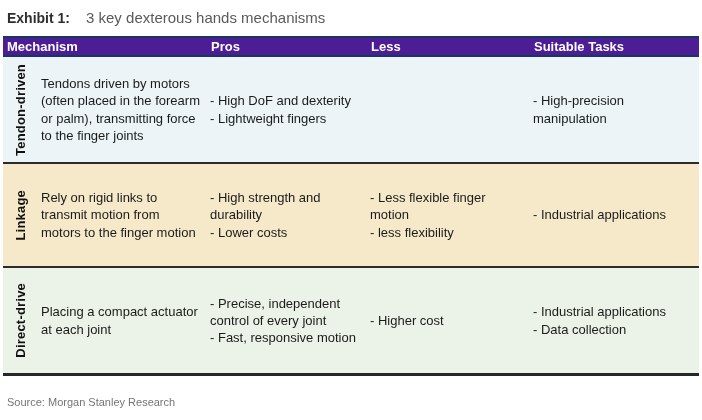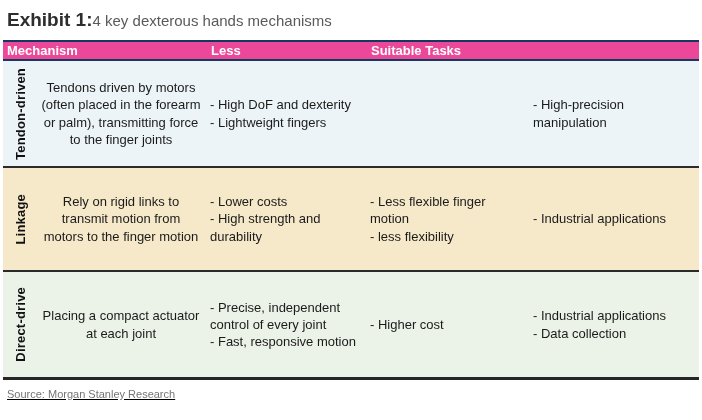--- a/index.html
+++ b/index.html
@@ -6,21 +6,21 @@
   html, body {
     width: 702px; height: 420px;
     background: #ffffff;
     font-family: "Liberation Sans", "DejaVu Sans", sans-serif;
     overflow: hidden;
   }
   .page { width: 702px; height: 420px; padding: 9px 3px 0 3px; }
 
   
   .title-row { padding-left: 4px; margin-bottom: 9px; white-space: nowrap; }
-  .exhibit-label { font-weight: bold; font-size: 19px; color: #2e2e2e; margin-right: 0; }
+  .exhibit-label { font-weight: bold; font-size: 14px; color: #2e2e2e; margin-right: 16px; }
   .exhibit-title { font-size: 15px; color: #5a5a5a; }
 
   
   .ms-table { width: 696px; }
 
   .thead {
     display: grid;
     grid-template-columns: 204px 160px 163px 1fr;
     background: #3c7ebf;
     border-top: 2px solid #17375e;
@@ -50,40 +50,41 @@
     font-size: 13px;
     color: #111;
     justify-self: center;
     letter-spacing: 0.2px;
     white-space: nowrap;
   }
   .cell {
     font-size: 13px; color: #1b1b1b; line-height: 1.33;
     padding: 6px 10px 6px 3px;
   }
-  .cell.desc { padding-left: 4px; padding-right: 6px; text-align: center; }
+  .cell.desc { padding-left: 4px; padding-right: 6px; }
   .item { display: block; }
 
   
-  .footer { padding: 4px 0 0 4px; text-decoration: underline; }
+  .footer { padding: 16px 0 0 4px; }
   .source { font-size: 11px; color: #757575; }
 </style>
 </head>
 <body>
 
 <div class="page">
 
   <div class="title-row">
-    <span class="exhibit-label">Exhibit 1:</span><span class="exhibit-title">4 key dexterous hands mechanisms</span>
+    <span class="exhibit-label">Exhibit 1:</span><span class="exhibit-title">3 key dexterous hands mechanisms</span>
   </div>
 
   <div class="ms-table">
 
-    <div class="thead" style="background-color: #ec4899; border-top-color: rgb(23, 55, 94); border-bottom-color: rgb(23, 55, 94);">
+    <div class="thead" style="background-color: #4c1d95; border-top-color: rgb(23, 55, 94); border-bottom-color: rgb(23, 55, 94);">
       <div class="th">Mechanism</div>
+      <div class="th">Pros</div>
       <div class="th">Less</div>
       <div class="th">Suitable Tasks</div>
     </div>
 
     <div class="trow r1" style="background-color: rgb(236, 244, 247);">
       <div class="vlabel">Tendon-driven</div>
       <div class="cell desc">Tendons driven by motors (often placed in the forearm or palm), transmitting force to the finger joints</div>
       <div class="cell">
         <span class="item">- High DoF and dexterity</span>
         <span class="item">- Lightweight fingers</span>
@@ -92,22 +93,22 @@
       </div>
       <div class="cell">
         <span class="item">- High-precision manipulation</span>
       </div>
     </div>
 
     <div class="trow r2" style="background-color: rgb(246, 233, 201);">
       <div class="vlabel">Linkage</div>
       <div class="cell desc">Rely on rigid links to transmit motion from motors to the finger motion</div>
       <div class="cell">
+        <span class="item">- High strength and durability</span>
         <span class="item">- Lower costs</span>
-        <span class="item">- High strength and durability</span>
       </div>
       <div class="cell">
         <span class="item">- Less flexible finger motion</span>
         <span class="item">- less flexibility</span>
       </div>
       <div class="cell">
         <span class="item">- Industrial applications</span>
       </div>
     </div>
 

